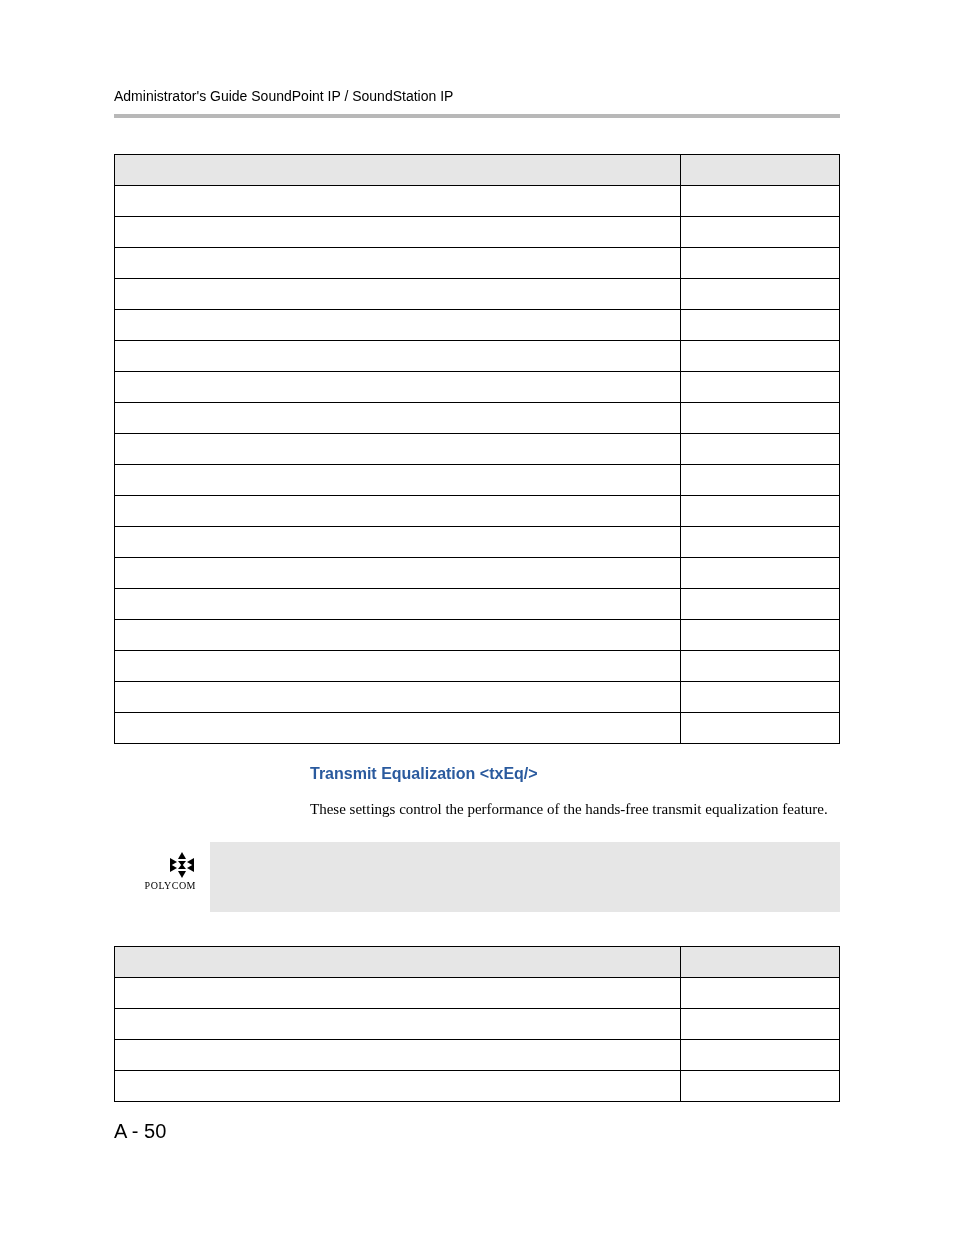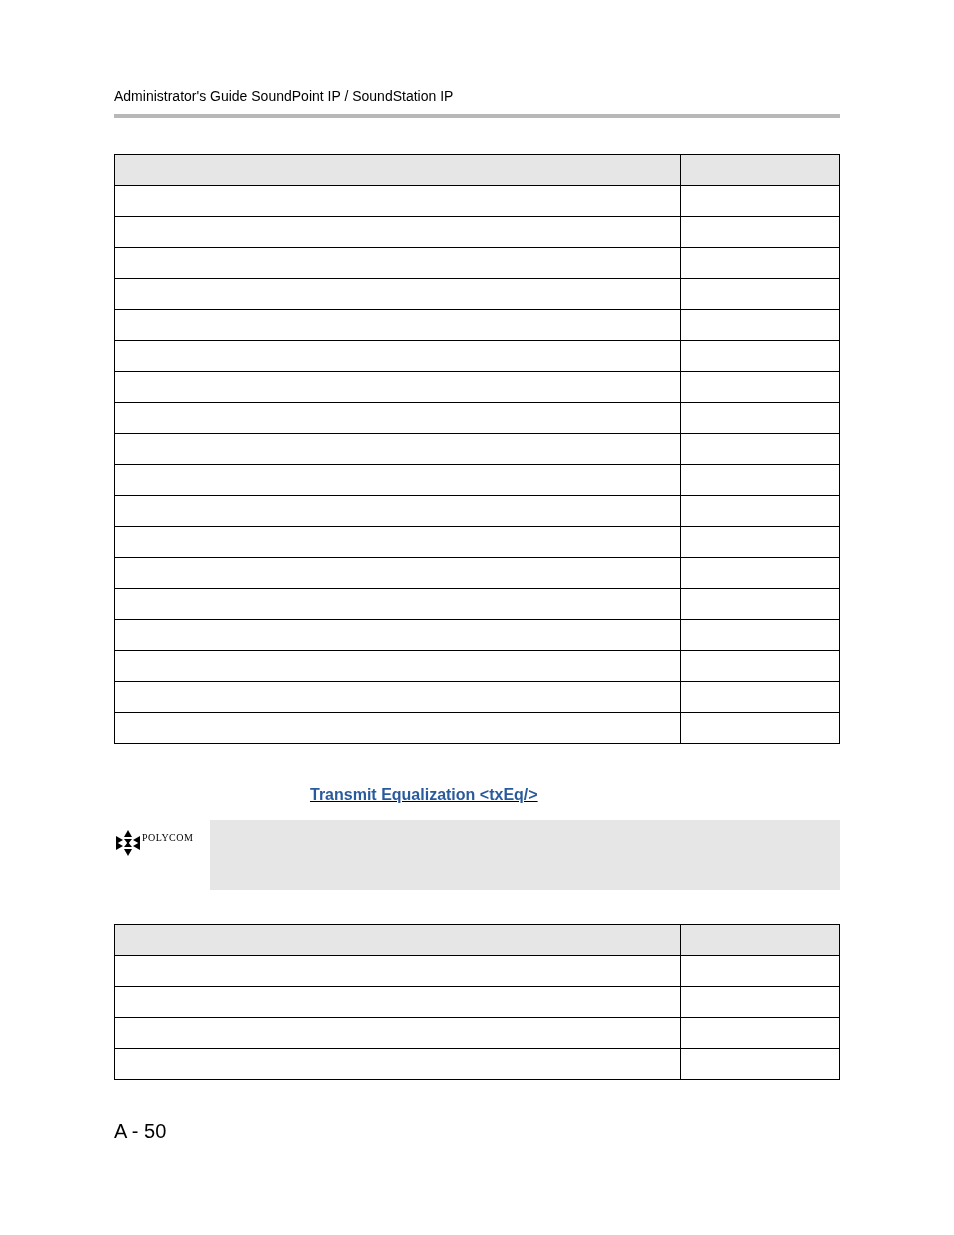--- a/index.html
+++ b/index.html
@@ -41,23 +41,22 @@
     height: 31px;
     box-sizing: border-box;
   }
   table.grid th {
     background: #e6e6e6;
   }
   table.grid col.c1 { width: 566px; }
   table.grid col.c2 { width: auto; }
 
   .section-block {
-    margin-top: 42px;
+    margin-top: 21px;
     margin-left: 196px;
-    text-decoration: underline;
   }
   .section-title {
     font-family: "Futura", "Trebuchet MS", Arial, sans-serif;
     font-weight: 600;
     font-size: 16px;
     color: #2a5a9e;
     margin-bottom: 16px;
   }
   .section-body {
     font-family: "Book Antiqua", Palatino, "Times New Roman", serif;
@@ -69,22 +68,22 @@
   .note-block {
     margin-top: 6px;
     display: flex;
     align-items: flex-start;
     margin-bottom: 34px;
   }
   .logo-cell {
     width: 82px;
     padding-top: 10px;
     display: flex;
-    flex-direction: row;
-    align-items: flex-start;
+    flex-direction: column;
+    align-items: flex-end;
     flex-shrink: 0;
   }
   .logo-cell svg { display: block; }
   .logo-label {
     font-family: "Times New Roman", serif;
     font-size: 10px;
     letter-spacing: 0.5px;
     margin-top: 2px;
   }
   .note-body {
@@ -191,20 +190,21 @@
         </tr>
       <tr>
           <td></td>
           <td></td>
         </tr>
     </tbody>
   </table>
 
   <div class="section-block">
     <div class="section-title">Transmit Equalization &lt;txEq/&gt;</div>
+    <div class="section-body">These settings control the performance of the hands-free transmit equalization feature.</div>
   </div>
 
   <div class="note-block">
     <div class="logo-cell">
       <svg width="28" height="26" viewBox="0 0 28 26">
         <g fill="#000">
           <polygon points="14,0 18,7 10,7"></polygon>
           <polygon points="14,26 18,19 10,19"></polygon>
           <polygon points="2,6 9,10 2,14"></polygon>
           <polygon points="26,6 19,10 26,14"></polygon>

